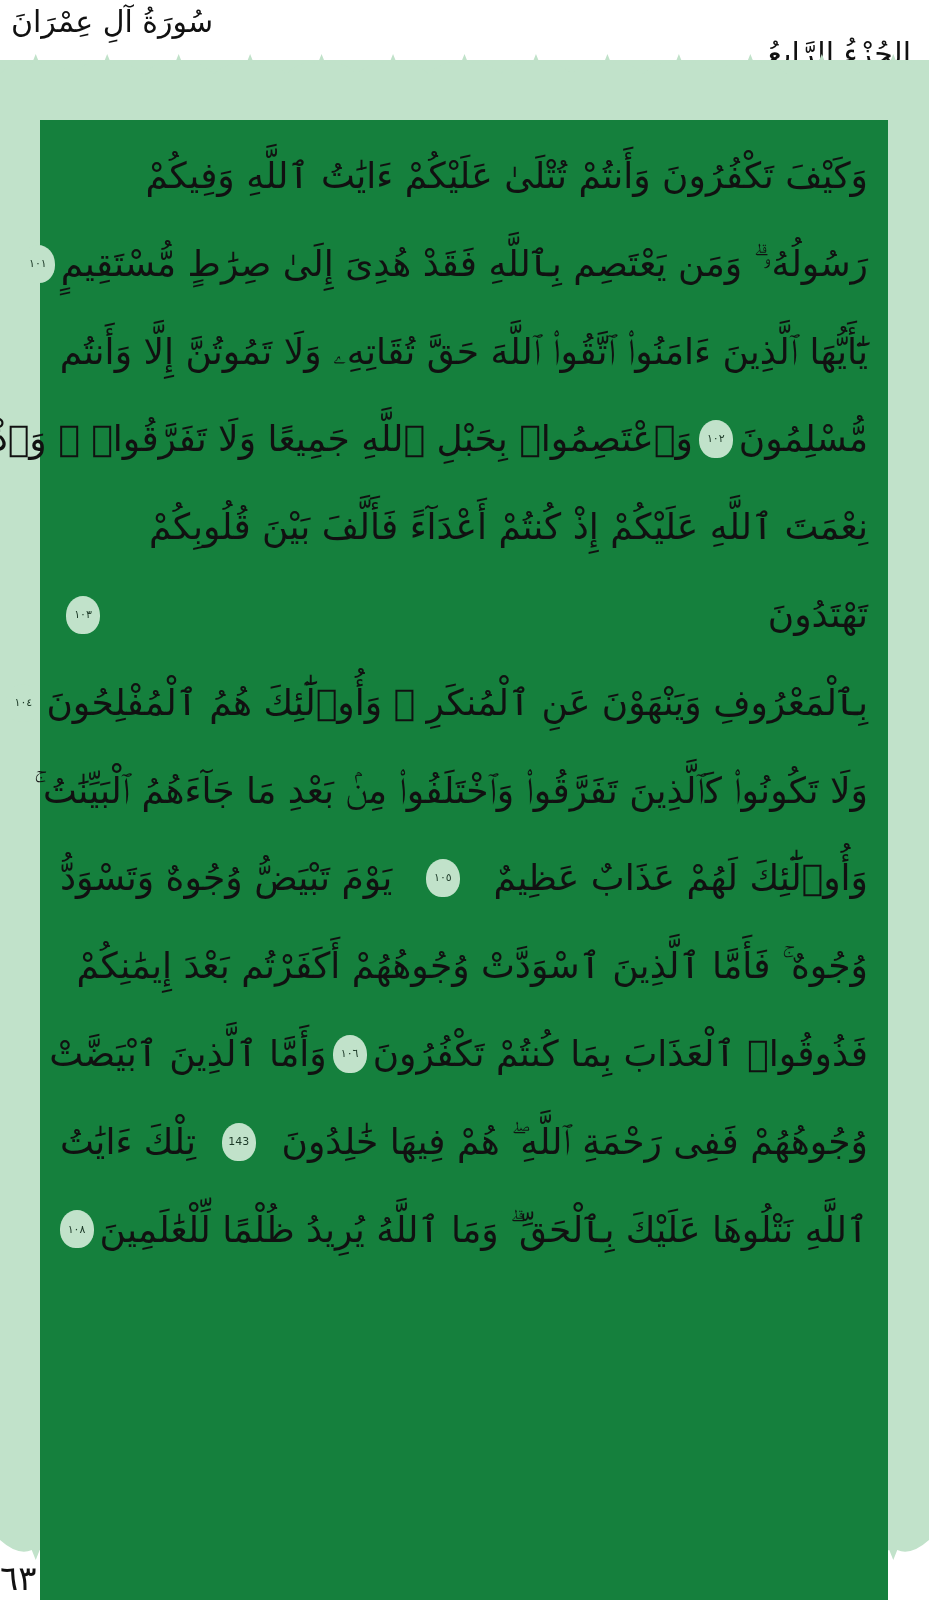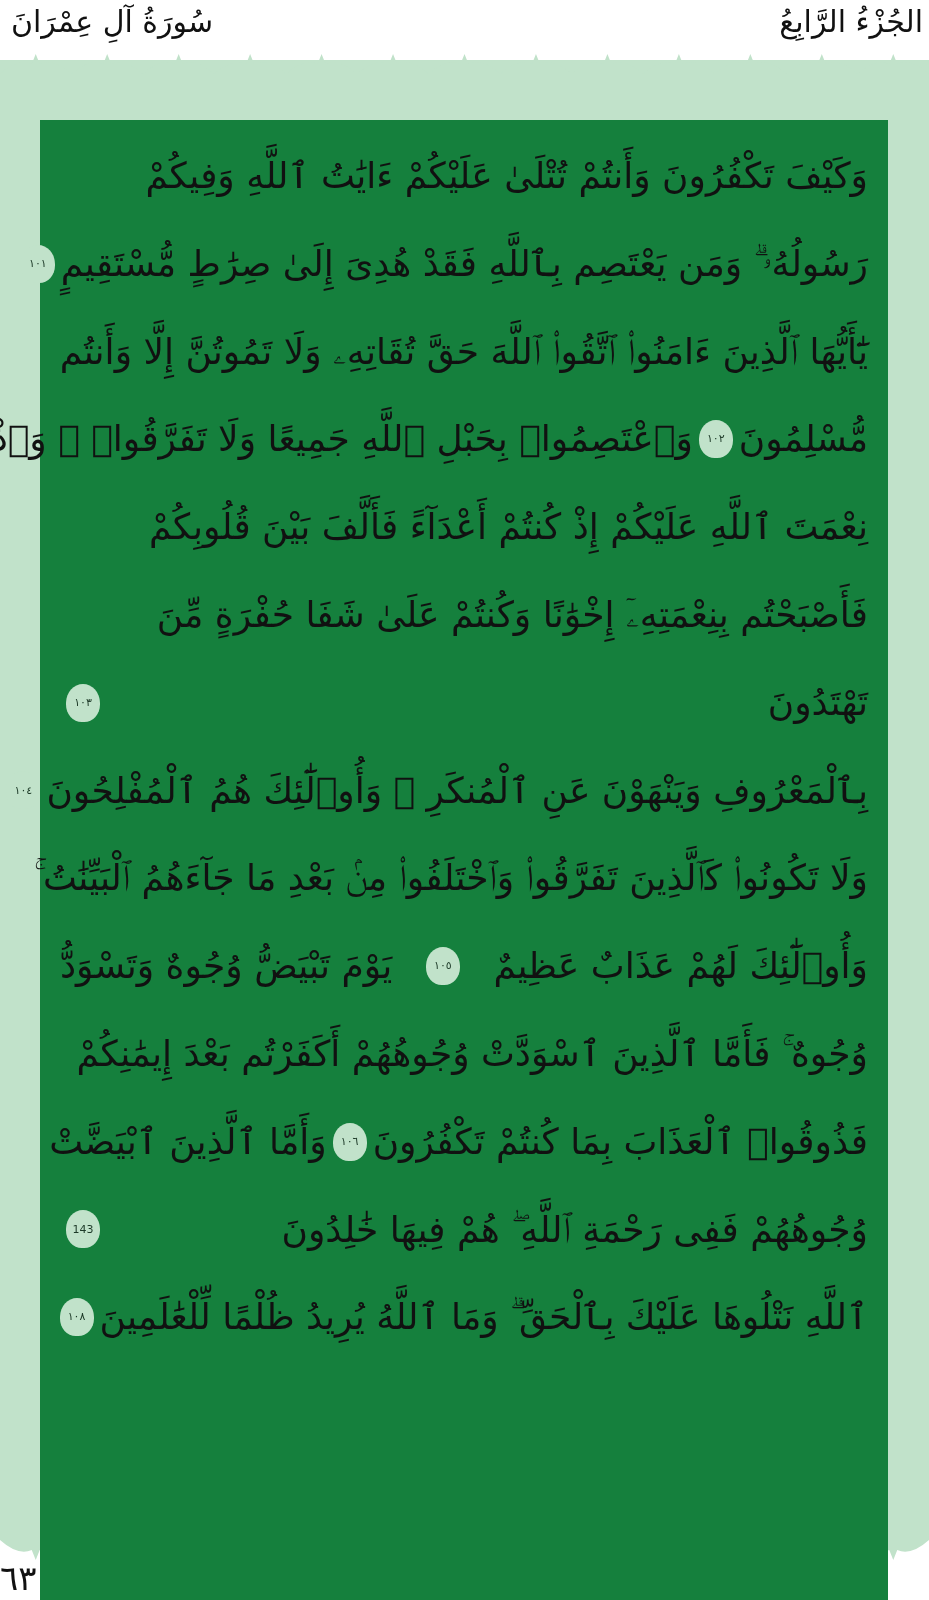--- a/index.html
+++ b/index.html
@@ -2,21 +2,21 @@
 <html><head>
 <meta charset="utf-8">
 <style>
   html, body { margin: 0; padding: 0; }
   body {
     width: 929px; height: 1600px; background: #ffffff; position: relative; overflow: hidden;
     font-family: "DejaVu Serif", serif; color: #111;
   }
   .header { position: absolute; top: 0; left: 0; width: 929px; height: 60px; }
   .hdr-text { position: absolute; top: 2px; font-size: 30px; direction: rtl; font-family: "DejaVu Sans", sans-serif; line-height: 40px; padding-left: 11px; }
-  .hdr-right { right: 6px; }
+  .hdr-right { right: 18px; margin-top: 32px; }
   .hdr-left { left: 0px; }
   .frame { position: absolute; left: 0; top: 60px; width: 929px; height: 1480px; background: #c1e2ca; }
   .scallop { position: absolute; left: 0; width: 929px; height: 40px; }
   .scallop.top { top: 52px; }
   .scallop.bottom { top: 1522px; }
   .panel { position: absolute; left: 40px; top: 120px; width: 848px; height: 1525px; background: #15803d; }
   .lines { position: absolute; left: 20px; right: 20px; top: 12px; bottom: 10px; }
   .line {
     height: 87.8px; line-height: 87.8px; direction: rtl; text-align: justify; text-align-last: justify;
     font-size: 36px; white-space: nowrap; font-family: "DejaVu Sans", sans-serif;
@@ -61,23 +61,20 @@
       </div>
       <div class="line">
         <span class="seg">مُّسْلِمُونَ</span>
         <span class="marker">١٠٢</span>
         <span class="seg">وَٱعْتَصِمُوا۟ بِحَبْلِ ٱللَّهِ جَمِيعًا وَلَا تَفَرَّقُوا۟ ۚ وَٱذْكُرُوا۟</span>
       </div>
       <div class="line">
         <span class="seg">نِعْمَتَ ٱللَّهِ عَلَيْكُمْ إِذْ كُنتُمْ أَعْدَآءً فَأَلَّفَ بَيْنَ قُلُوبِكُمْ</span>
       </div>
       <div class="line">
-        <span class="seg">فَأَصْبَحْتُم بِنِعْمَتِهِۦٓ إِخْوَٰنًا وَكُنتُمْ عَلَىٰ شَفَا حُفْرَةٍ مِّنَ</span>
-      </div>
-      <div class="line">
         <span class="seg">تَهْتَدُونَ</span>
         <span class="marker">١٠٣</span>
       </div>
       <div class="line">
         <span class="seg">بِٱلْمَعْرُوفِ وَيَنْهَوْنَ عَنِ ٱلْمُنكَرِ ۚ وَأُو۟لَٰٓئِكَ هُمُ ٱلْمُفْلِحُونَ</span>
         <span class="marker">١٠٤</span>
       </div>
       <div class="line">
         <span class="seg">وَلَا تَكُونُوا۟ كَٱلَّذِينَ تَفَرَّقُوا۟ وَٱخْتَلَفُوا۟ مِنۢ بَعْدِ مَا جَآءَهُمُ ٱلْبَيِّنَٰتُ ۚ</span>
       </div>
@@ -90,20 +87,21 @@
         <span class="seg">وُجُوهٌ ۚ فَأَمَّا ٱلَّذِينَ ٱسْوَدَّتْ وُجُوهُهُمْ أَكَفَرْتُم بَعْدَ إِيمَٰنِكُمْ</span>
       </div>
       <div class="line">
         <span class="seg">فَذُوقُوا۟ ٱلْعَذَابَ بِمَا كُنتُمْ تَكْفُرُونَ</span>
         <span class="marker">١٠٦</span>
         <span class="seg">وَأَمَّا ٱلَّذِينَ ٱبْيَضَّتْ</span>
       </div>
       <div class="line">
         <span class="seg">وُجُوهُهُمْ فَفِى رَحْمَةِ ٱللَّهِ ۖ هُمْ فِيهَا خَٰلِدُونَ</span>
         <span class="marker">143</span>
+        <span class="seg">تِلْكَ ءَايَٰتُ</span>
       </div>
       <div class="line">
         <span class="seg">ٱللَّهِ نَتْلُوهَا عَلَيْكَ بِٱلْحَقِّ ۗ وَمَا ٱللَّهُ يُرِيدُ ظُلْمًا لِّلْعَٰلَمِينَ</span>
         <span class="marker">١٠٨</span>
       </div>
     </div>
 </div>
 
 <div class="page-num">٦٣</div>
 

